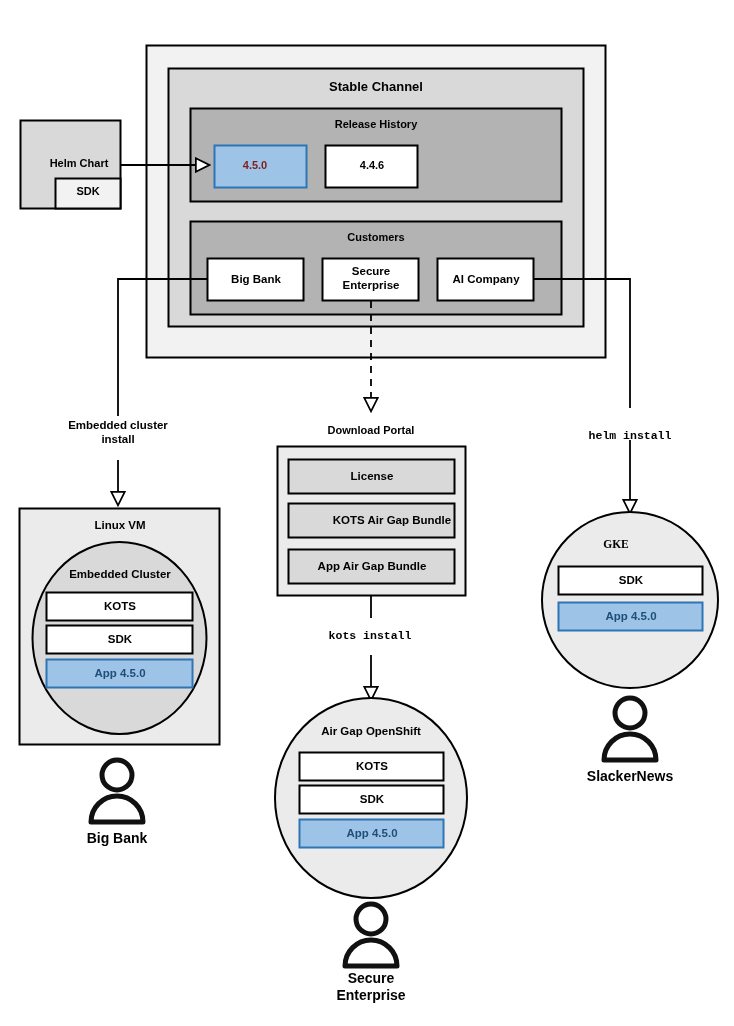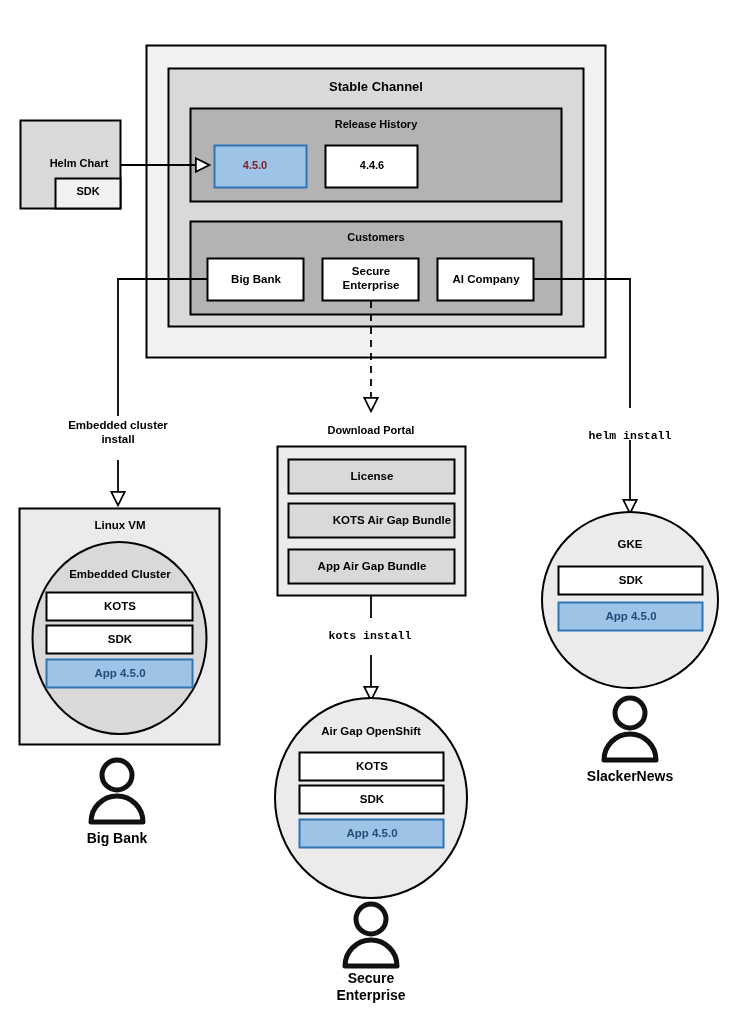--- a/index.html
+++ b/index.html
@@ -175,21 +175,21 @@
 
   <div class="lbl t11" style="left:299px; top:759px; width:146px;">KOTS</div>
 
   <div class="lbl t11" style="left:299px; top:792px; width:146px;">SDK</div>
 
   <div class="lbl t11 blue-text" style="left:299px; top:826px; width:146px;">App 4.5.0</div>
 
   <div class="lbl t115" style="left:311px; top:970px; width:120px;">Secure
 Enterprise</div>
 
-  <div class="lbl t11" style="left:570px; top:537px; width:120px;">GKE</div>
+  <div class="lbl t11" style="left:556px; top:537px; width:120px;font-family:Liberation Serif, serif;">GKE</div>
 
   <div class="lbl t11" style="left:558px; top:573px; width:146px;">SDK</div>
 
   <div class="lbl t11 blue-text" style="left:558px; top:609px; width:146px;">App 4.5.0</div>
 
   <div class="lbl t115" style="left:570px; top:768px; width:120px;">SlackerNews</div>
 
 </div>
 
 </body></html>

